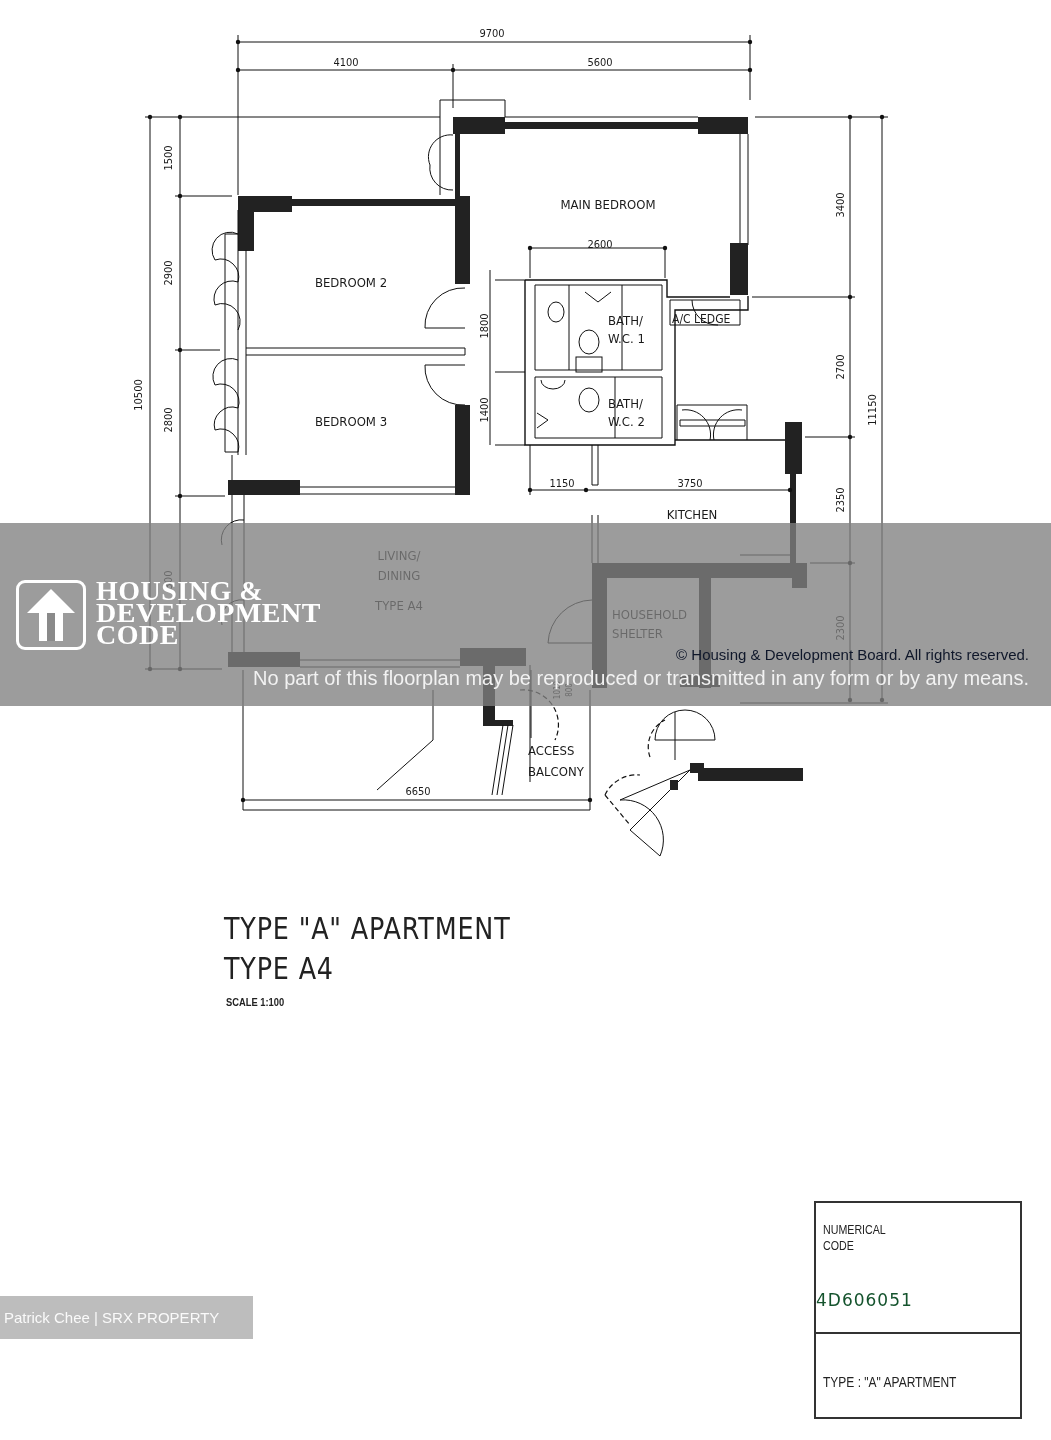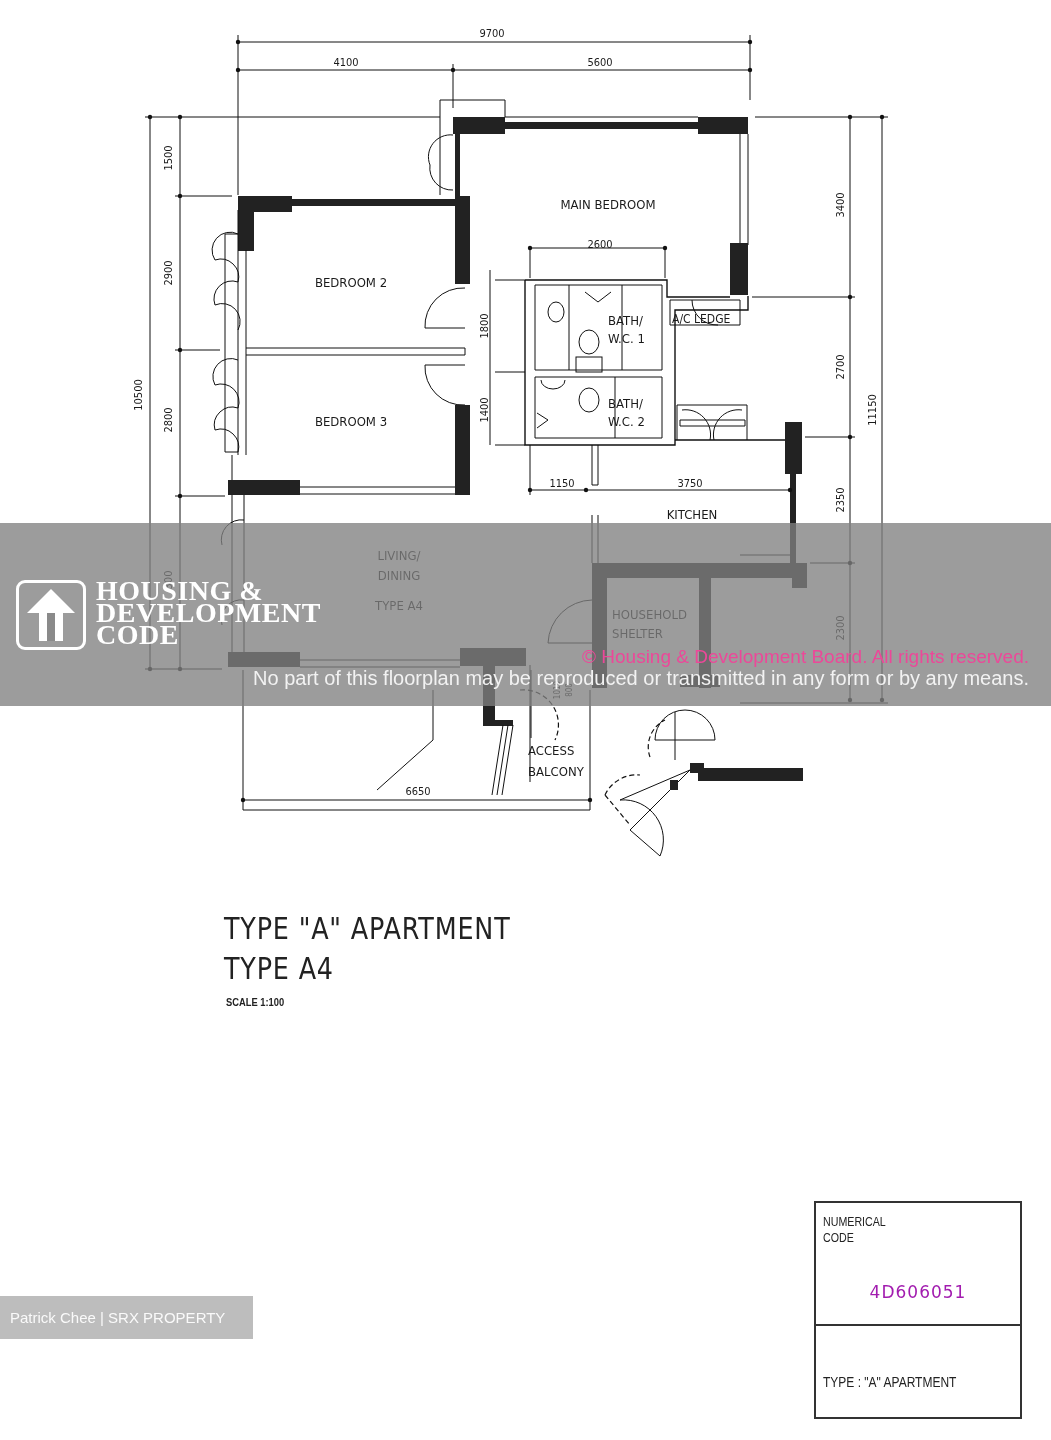--- a/index.html
+++ b/index.html
@@ -8,31 +8,31 @@
   .lbl{font-family:"DejaVu Sans Condensed","DejaVu Sans",sans-serif;fill:#1a1a1a;}
   .dim{font-size:11px;}
   .room{font-size:13px;}
   .wall{fill:#222;}
   .ln{stroke:#111;stroke-width:1.4;fill:none;}
   .thin{stroke:#111;stroke-width:1;fill:none;}
   .dash{stroke:#111;stroke-width:1.2;fill:none;stroke-dasharray:5 3;}
   .banner{position:absolute;left:0;top:523px;width:1051px;height:183px;background:rgba(128,128,128,0.78);}
   .hdb-logo{position:absolute;left:16px;top:580px;width:70px;height:70px;border:3px solid #fff;border-radius:9px;box-sizing:border-box;}
   .hdb-text{position:absolute;left:96px;top:580px;color:#fff;font-family:"Liberation Serif",serif;font-weight:bold;font-size:28px;line-height:22px;letter-spacing:0.5px;}
-  .copy1{position:absolute;right:22px;top:646px;color:#ec4899;font-size:19px;}
+  .copy1{position:absolute;right:22px;top:646px;color:#0f172a;font-size:15px;}
   .copy2{position:absolute;right:22px;top:667px;color:#f2f2f2;font-size:20px;margin-left:44px;}
   .title1{position:absolute;left:224px;top:910px;font-family:"DejaVu Sans",sans-serif;font-size:31px;color:#222;transform:scaleX(0.82);transform-origin:left;letter-spacing:1px;}
   .title2{position:absolute;left:224px;top:950px;font-family:"DejaVu Sans",sans-serif;font-size:31px;color:#222;transform:scaleX(0.82);transform-origin:left;letter-spacing:1px;}
   .scale{position:absolute;left:226px;top:996px;font-size:11px;color:#222;font-weight:bold;transform:scaleX(0.85);transform-origin:left;}
   .code-box{position:absolute;left:814px;top:1201px;width:208px;height:218px;border:2px solid #333;box-sizing:border-box;}
-  .code-top{position:absolute;left:0;top:4px;width:100%;height:119px;border-bottom:2px solid #333;box-sizing:border-box;}
+  .code-top{position:absolute;left:0;top:12px;width:100%;height:119px;border-bottom:2px solid #333;box-sizing:border-box;}
   .code-label{position:absolute;left:7px;top:7px;font-size:13px;line-height:16px;color:#222;transform:scaleX(0.82);transform-origin:left;}
-  .code-value{position:absolute;left:0;width:100%;top:75px;text-align:center;font-size:17px;color:#a21caf;letter-spacing:1px;font-family:"DejaVu Sans",sans-serif;}
+  .code-value{position:absolute;left:0;width:100%;top:75px;text-align:left;font-size:17px;color:#14532d;letter-spacing:1px;font-family:"DejaVu Sans",sans-serif;}
   .code-type{position:absolute;left:7px;top:170px;font-size:15px;color:#222;transform:scaleX(0.8);transform-origin:left;}
-  .agent{position:absolute;left:0;top:1296px;width:253px;height:43px;background:#bdbdbd;color:#fafafa;font-size:15px;line-height:43px;padding-left:10px;box-sizing:border-box;}
+  .agent{position:absolute;left:0;top:1296px;width:253px;height:43px;background:#bdbdbd;color:#fafafa;font-size:15px;line-height:43px;padding-left:4px;box-sizing:border-box;}
 </style>
 </head>
 <body>
 
 <svg id="plan" viewBox="0 0 1051 1440" xmlns="http://www.w3.org/2000/svg">
 
   <g>
     <line class="thin" x1="238" y1="42" x2="750" y2="42"></line>
     <line class="thin" x1="238" y1="35" x2="238" y2="195"></line>
     <line class="thin" x1="750" y1="35" x2="750" y2="100"></line>

